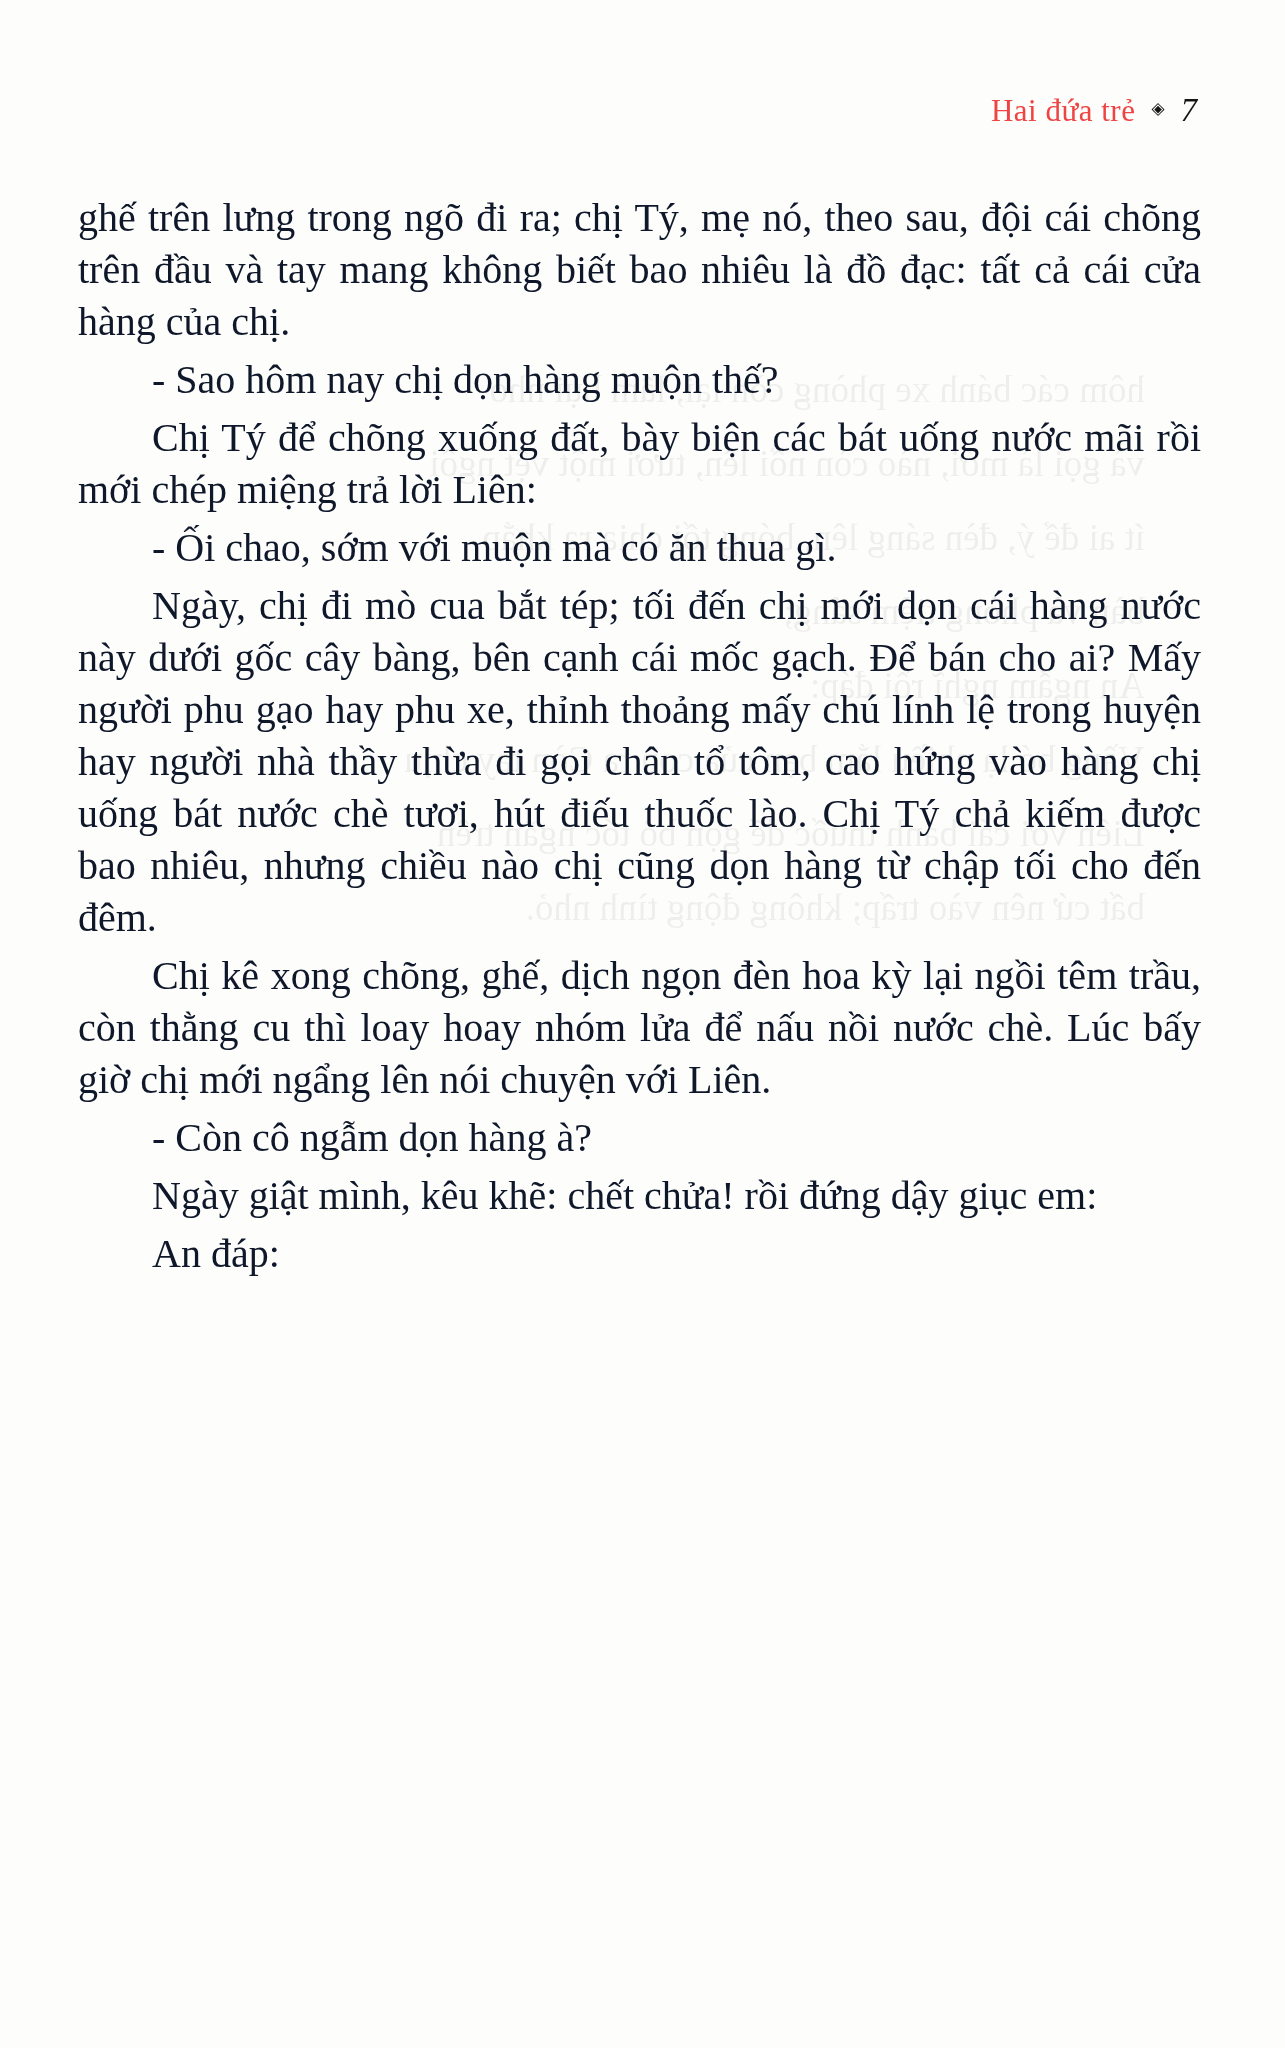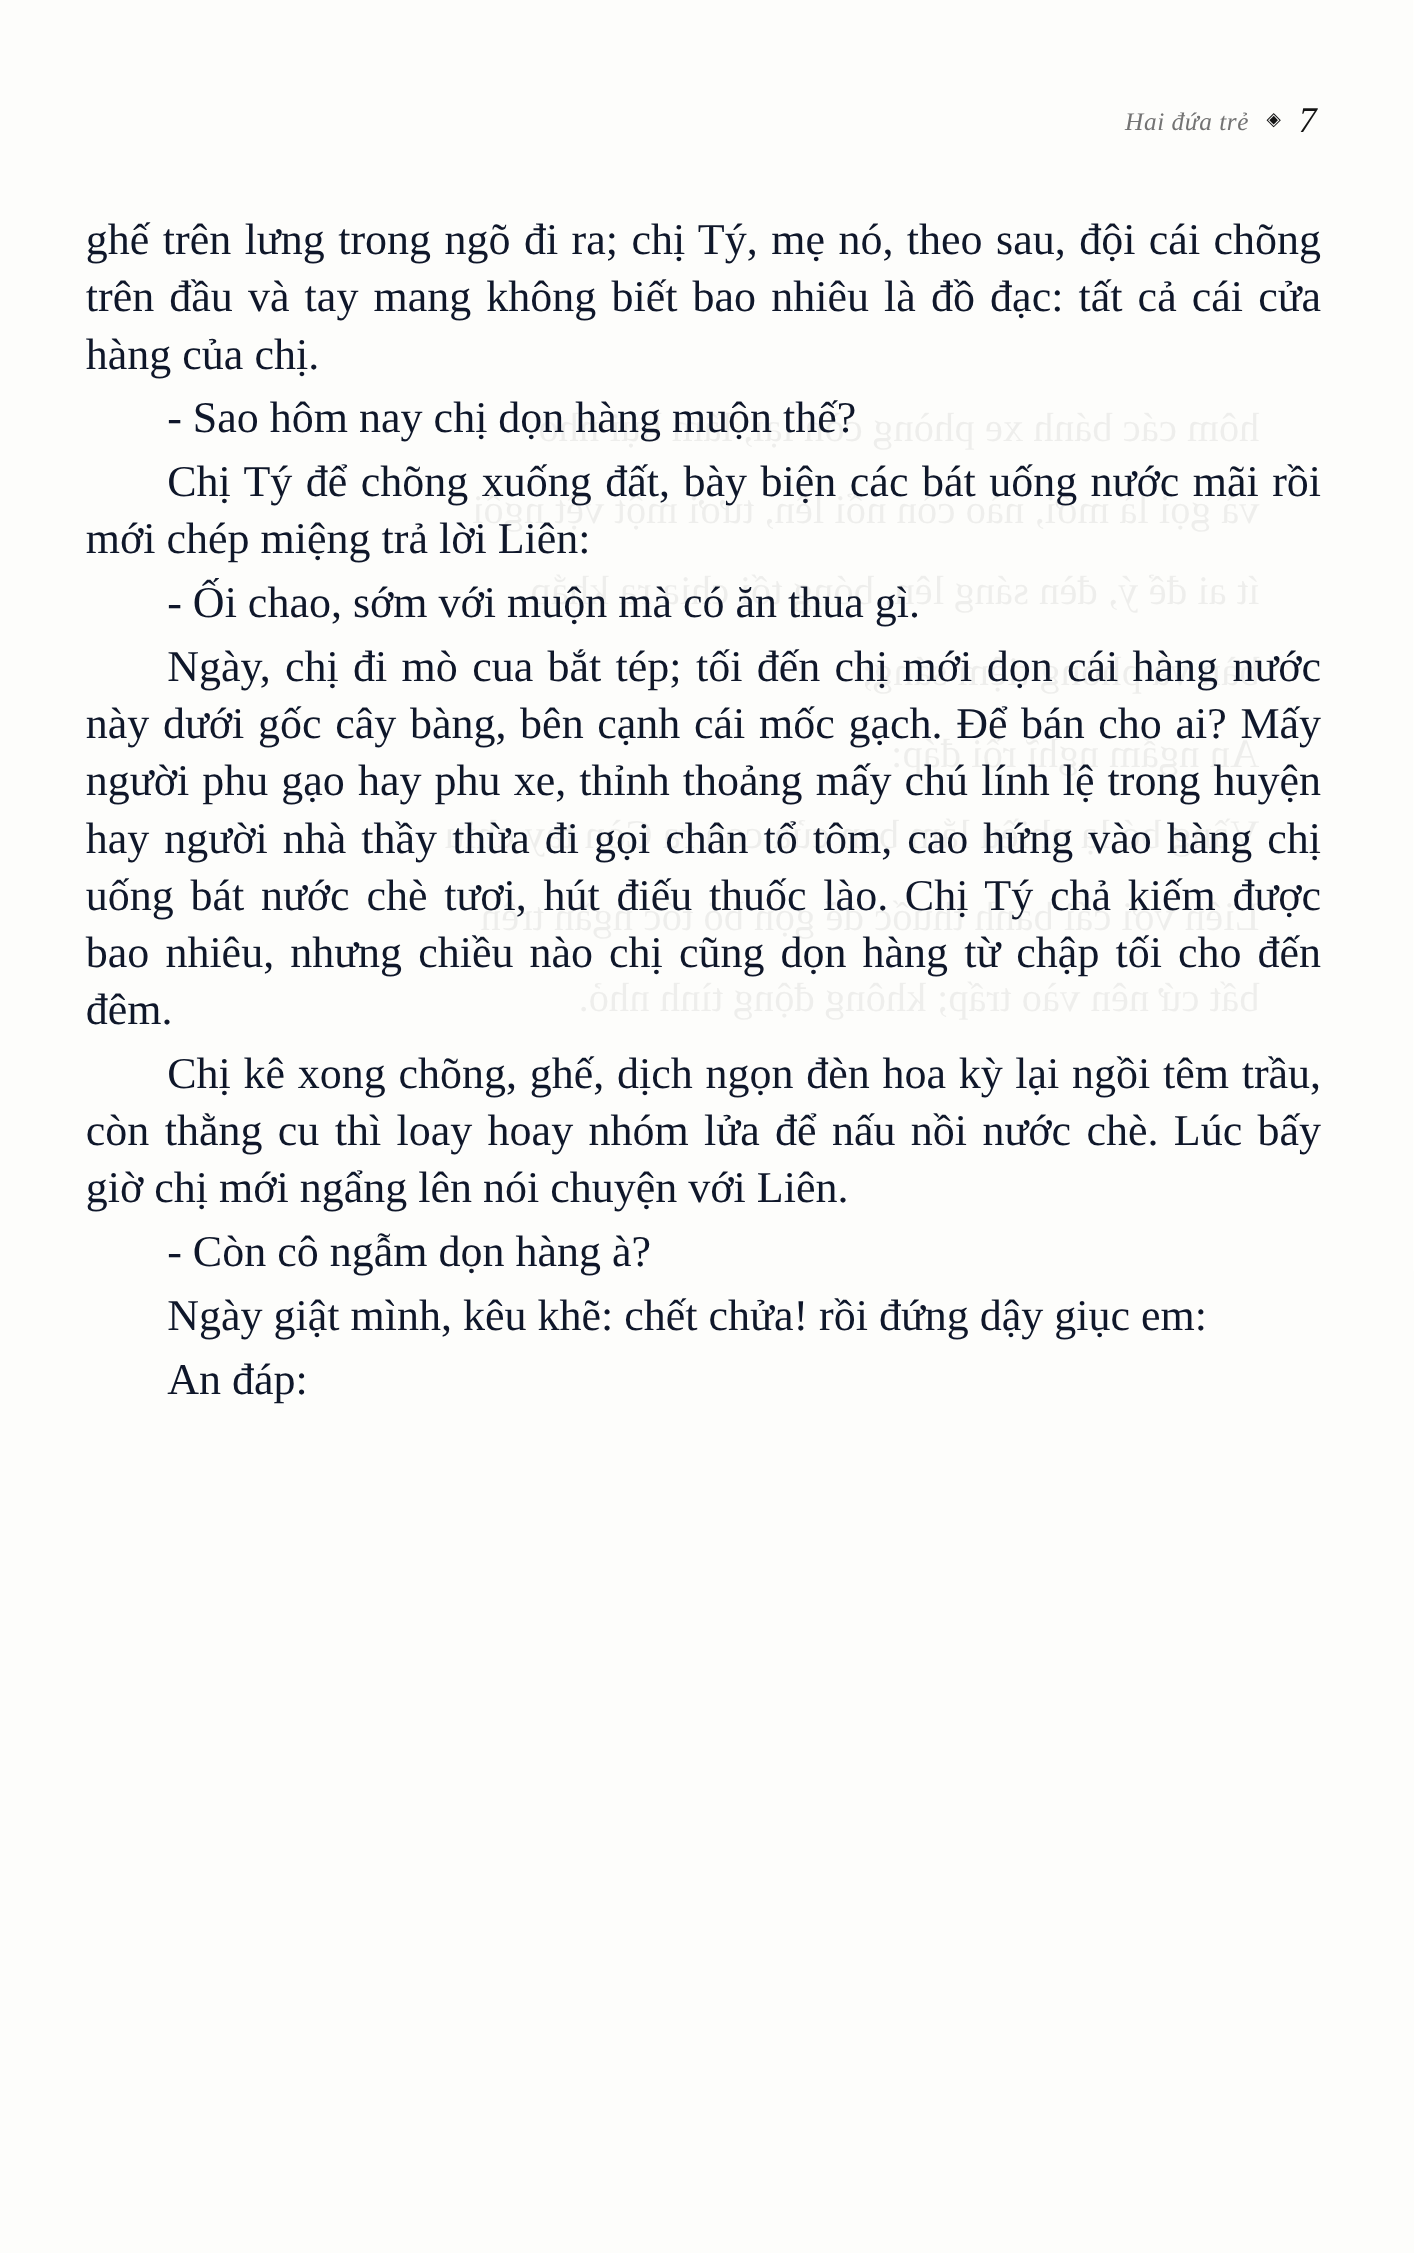--- a/index.html
+++ b/index.html
@@ -43,24 +43,23 @@
   .header {
     position: absolute;
     top: 92px;
     right: 88px;
     display: flex;
     align-items: center;
     gap: 16px;
     font-family: "Liberation Serif", serif;
   }
   .header .book-title {
-    font-style: italic;
-    font-size: 23px;
+    font-size: 31px;
     letter-spacing: 0.5px;
-    color: #737373;
+    color: #ef4444;
   }
   .header .diamond {
     font-size: 17px;
     color: #141414;
     transform: translateY(-2px);
   }
   .header .folio {
     font-size: 33px;
     font-style: italic;
     color: #141414;

